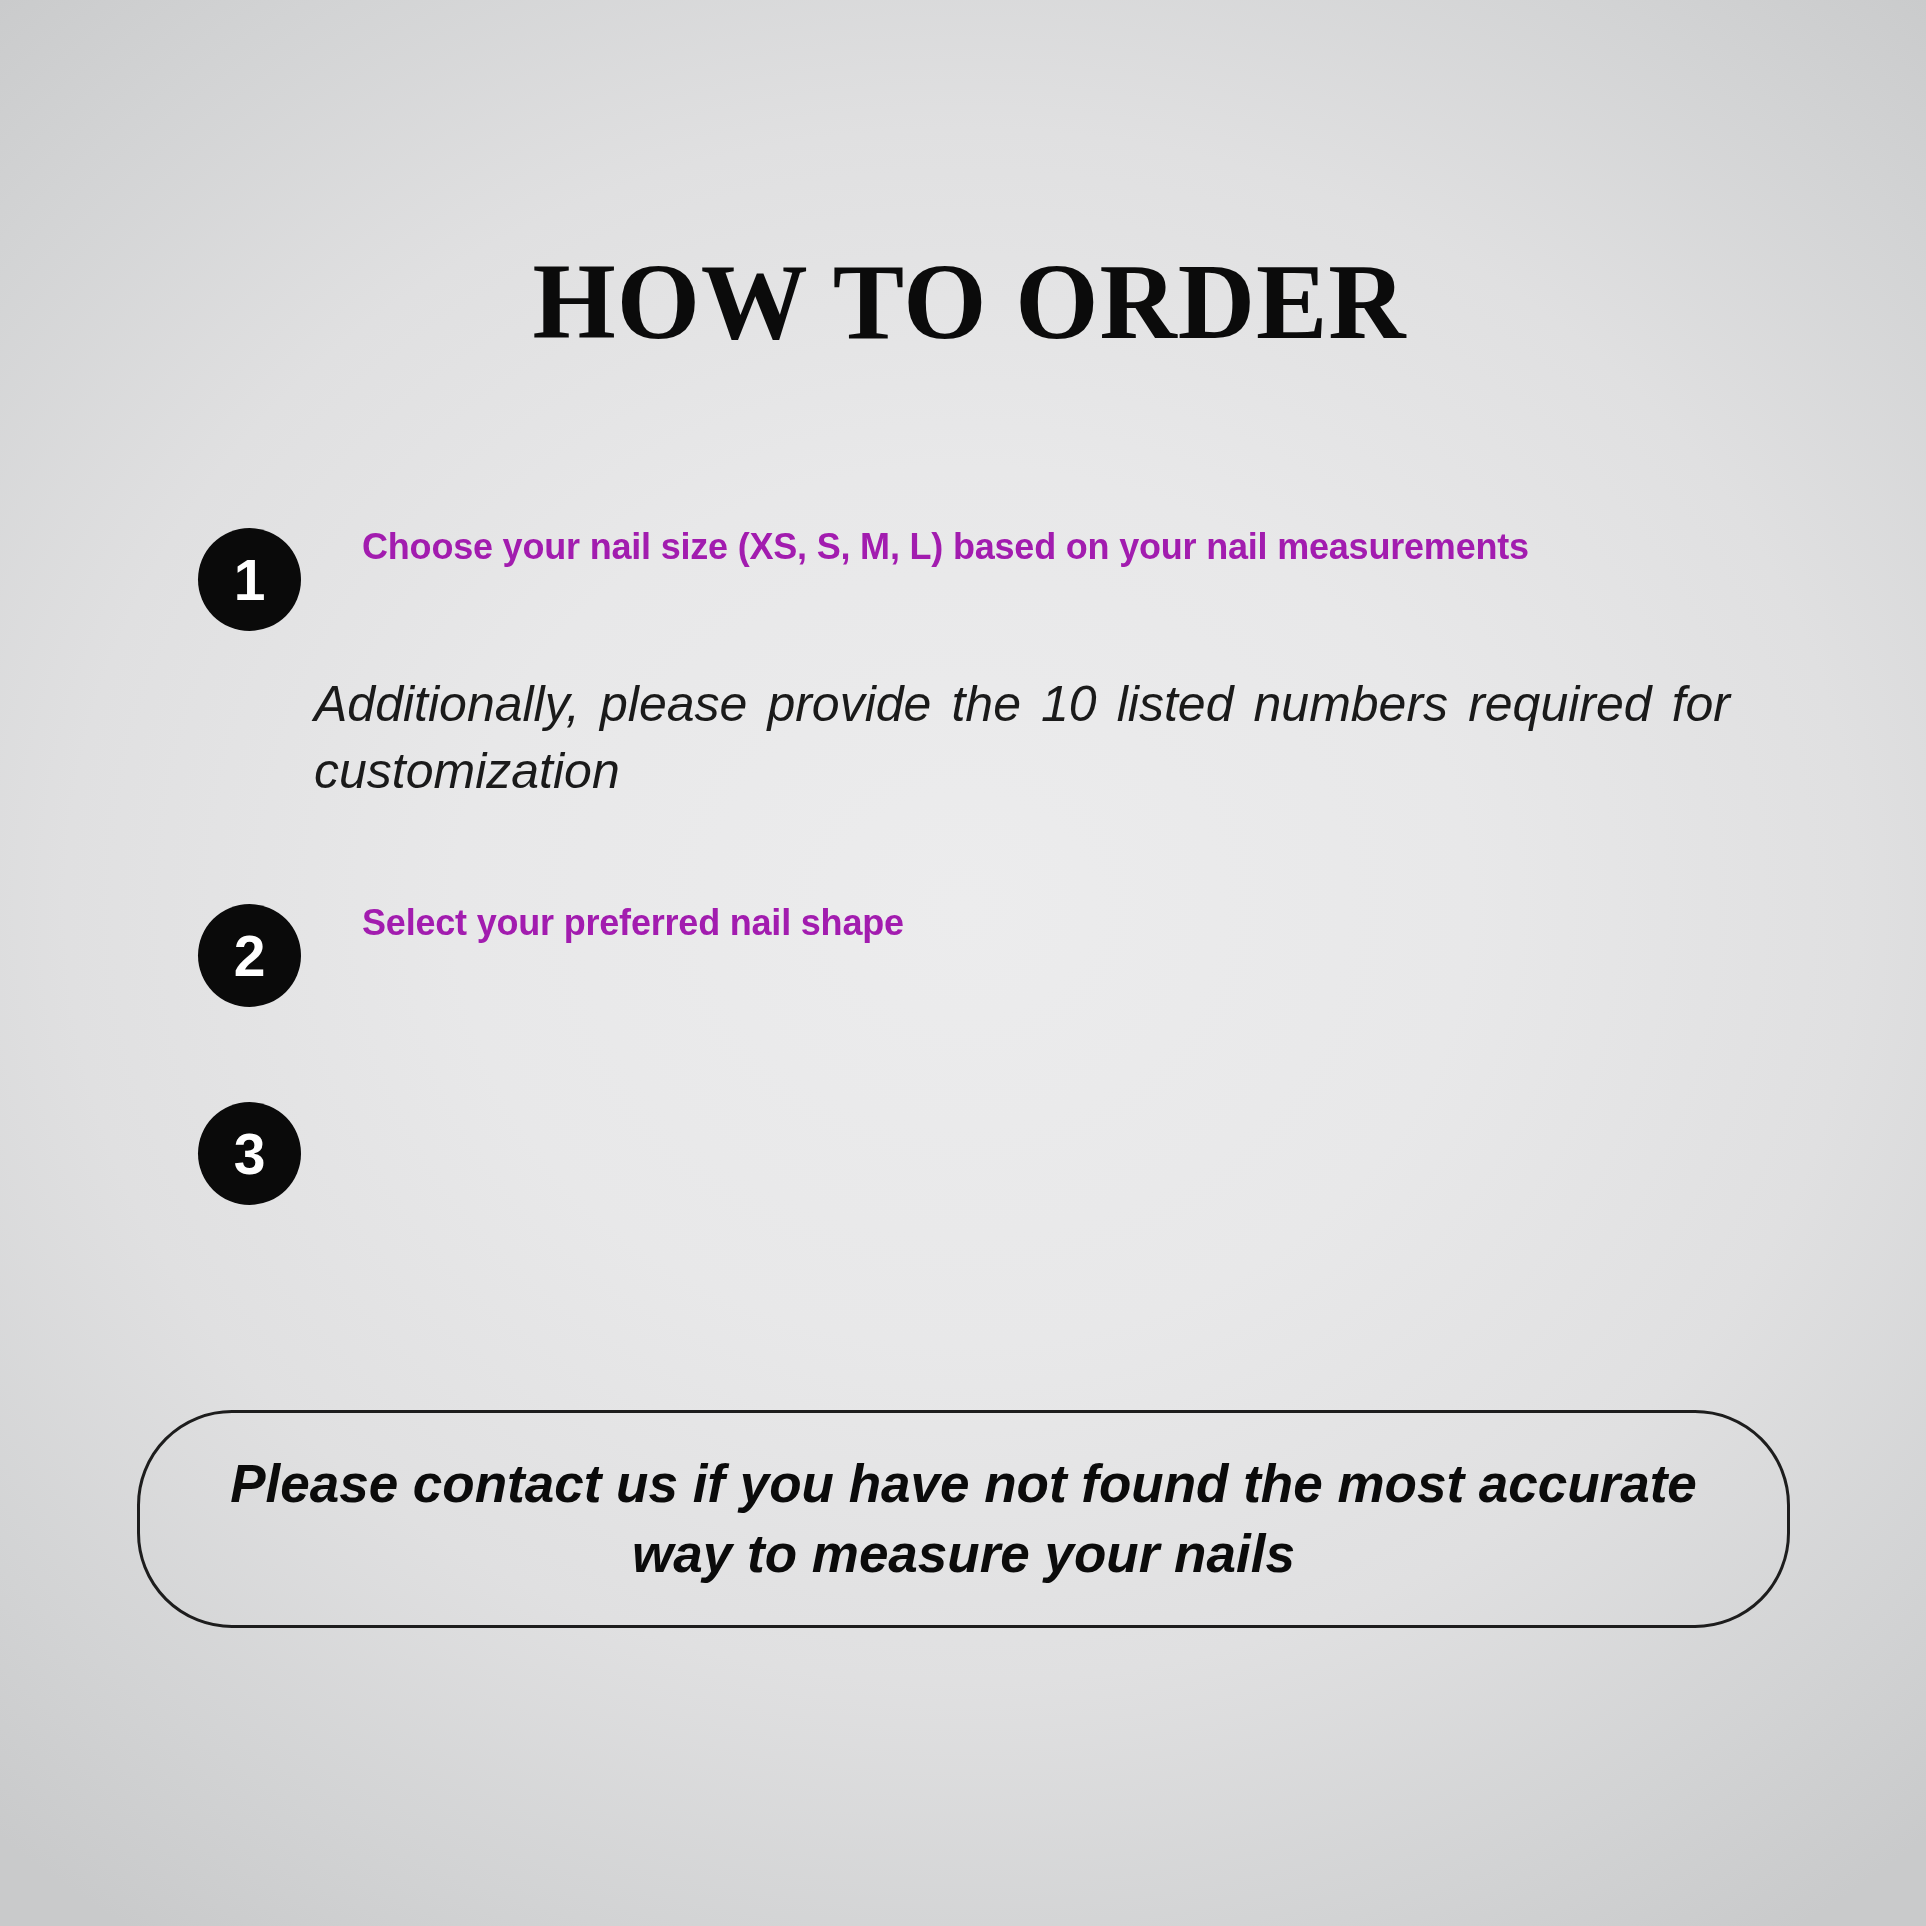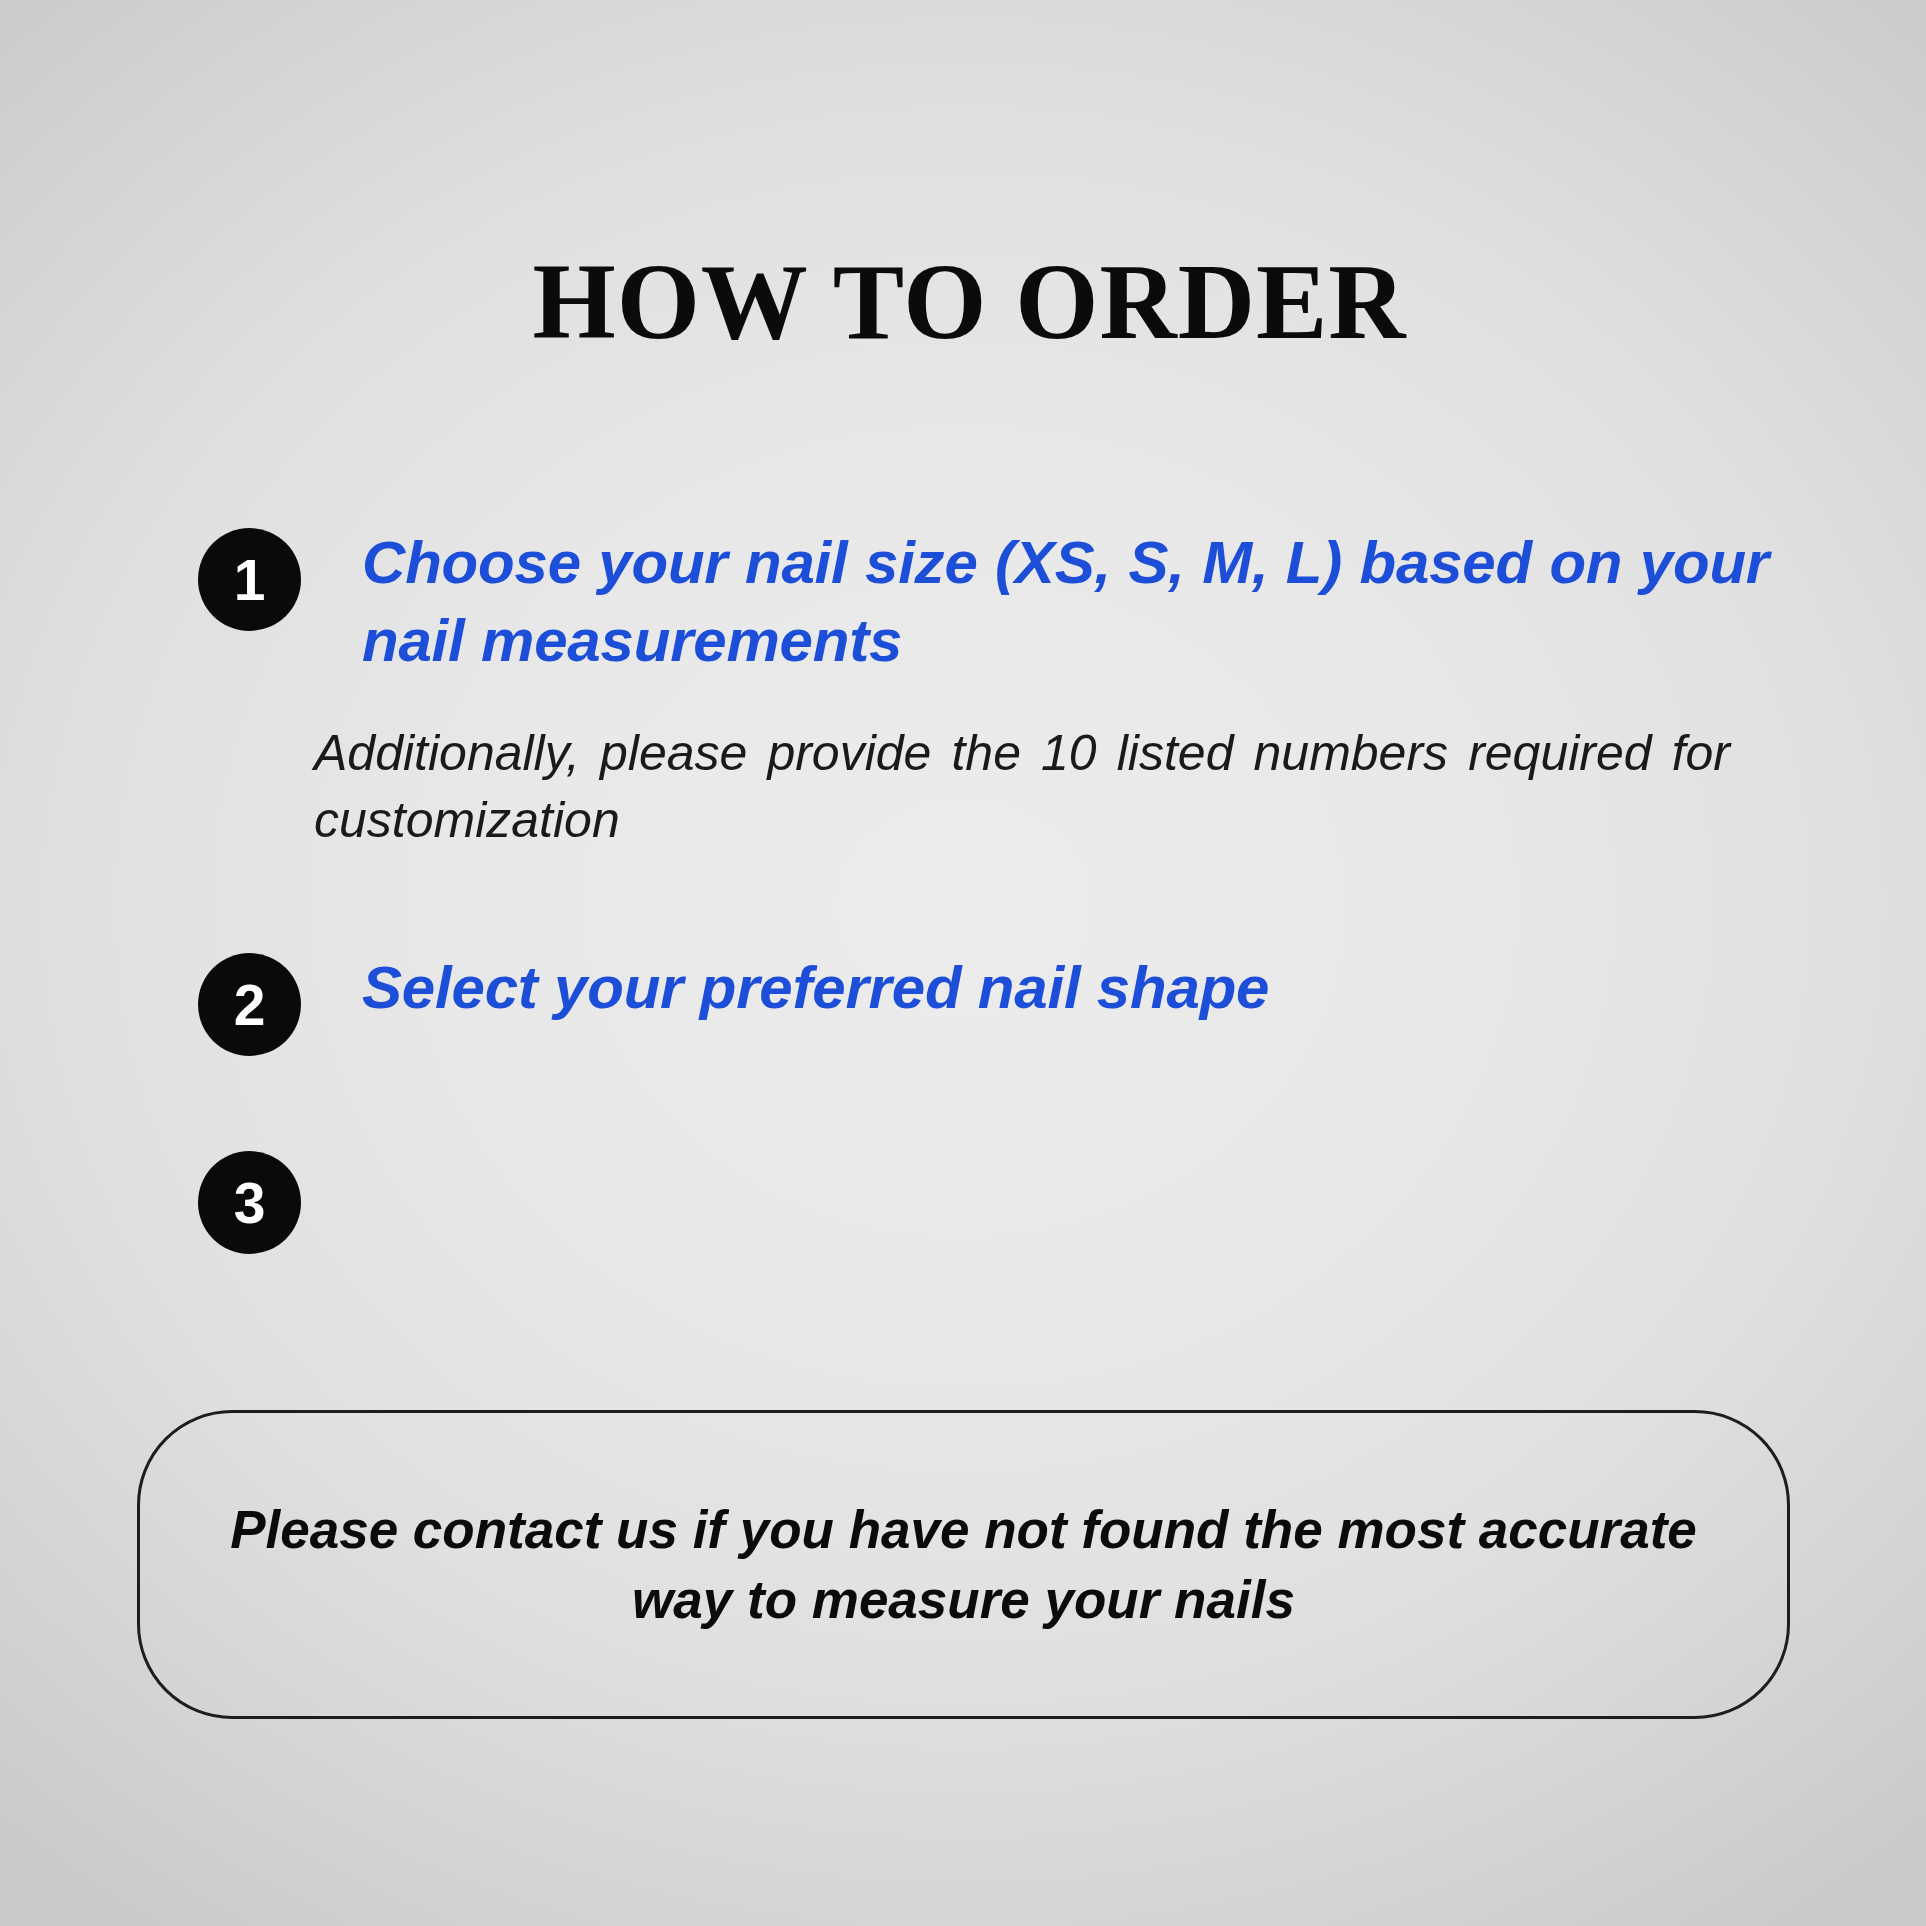--- a/index.html
+++ b/index.html
@@ -57,29 +57,28 @@
     align-items: center;
     justify-content: center;
     font-size: 57px;
     font-weight: bold;
     font-family: "Liberation Sans", sans-serif;
     margin-top: 4px;
   }
 
   .step-text {
     margin-left: 61px;
-    font-size: 60px;
+    font-size: 36px;
     font-weight: bold;
-    color: #1d4ed8;
+    color: #a21caf;
     line-height: 1.30;
     text-align: justify;
     text-justify: inter-word;
     max-width: 1416px;
     letter-spacing: -0.2px;
-    font-style: italic;
   }
 
   .step-text.nojustify {
     text-align: center;
   }
 
   .sub-note {
     margin-left: 116px;
     margin-top: 40px;
     font-size: 50px;
@@ -94,21 +93,21 @@
 
   .gap-1 { height: 95px; }
   .gap-2 { height: 91px; }
 
   
   .contact-box {
     position: absolute;
     left: 137px;
     right: 137px;
     top: 1410px;
-    height: 309px;
+    height: 218px;
     border: 3px solid #1d1d1d;
     border-radius: 95px;
     display: flex;
     align-items: center;
     justify-content: center;
     padding: 0 71px;
     box-sizing: border-box;
   }
 
   .contact-text {

